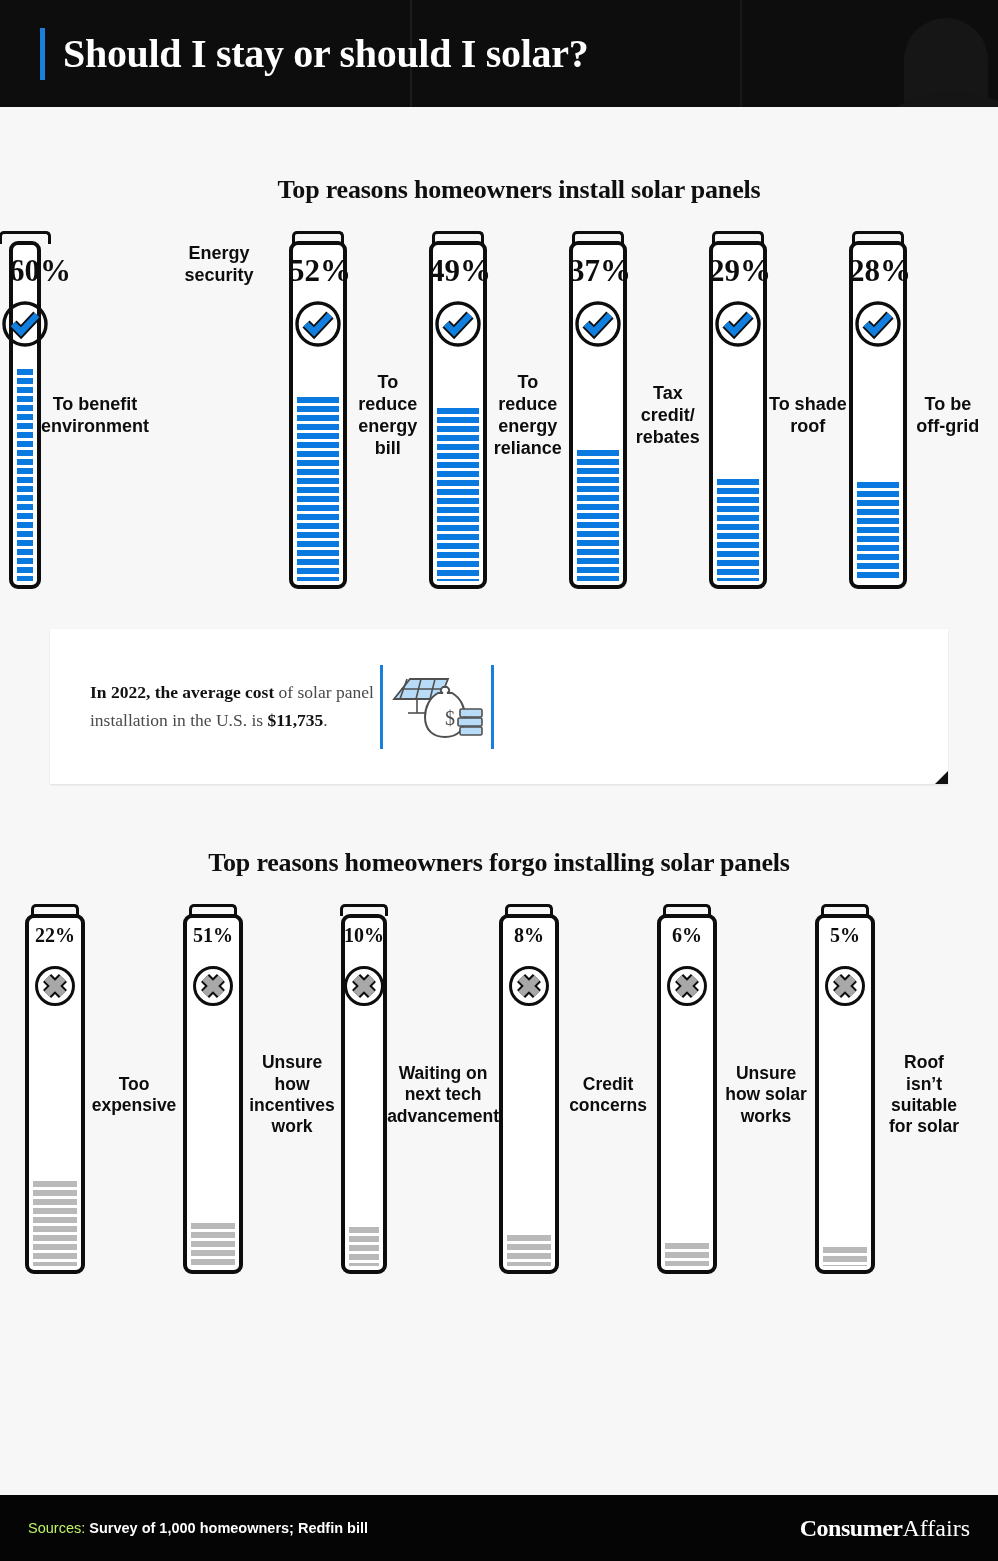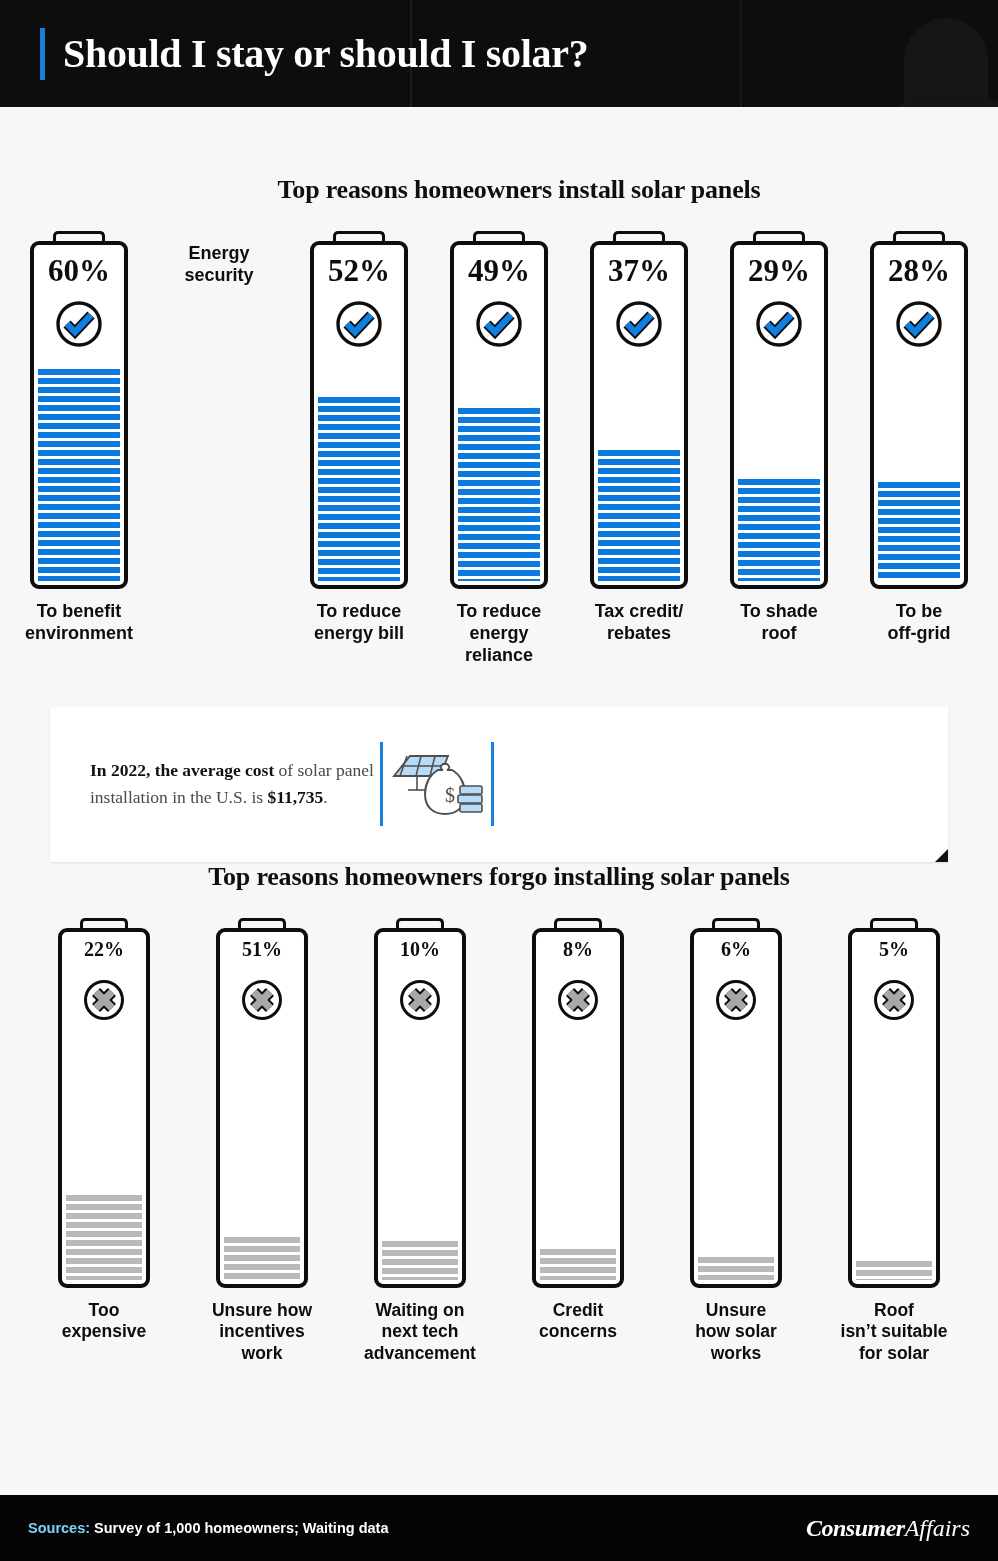--- a/index.html
+++ b/index.html
@@ -40,21 +40,21 @@
     text-align: center;
     font-family: "Liberation Serif", serif;
     font-weight: bold; font-size: 26px; color: #0f0f0f;
     letter-spacing: -0.2px;
   }
   #chart1-heading { margin-top: 68px; margin-left: 40px; }
   #chart2-heading { margin-top: 0; }
 
   
   .chart { display: flex; justify-content: center; align-items: flex-start; }
-  .bat-col { display: flex; flex-direction: column; align-items: center; }
+  .bat-col { display: flex; flex-direction: row; align-items: center; }
 
   .battery { position: relative; }
   .bat-nub {
     position: absolute; left: 50%; transform: translateX(-50%);
     top: 0; border: 3px solid #0d0d0d;
     border-bottom: none;
     border-radius: 5px 5px 0 0;
     background: #f7f7f7;
   }
   .bat-body {
@@ -128,25 +128,25 @@
   .mid-div { width: 3px; height: 84px; background: #1a7fdc; }
   .mid-icon { width: 108px; display: flex; justify-content: center; }
 
   
   .footer {
     position: absolute; left: 0; bottom: 0; width: 998px; height: 66px;
     background: #050505; display: flex; align-items: center;
     padding: 0 28px;
   }
   .footer-src { font-size: 14.5px; color: #ffffff; font-weight: 600; }
-  .footer-src .lbl { color: #7dd3fc; font-weight: bold; margin-top: 28px; }
+  .footer-src .lbl { color: #bef264; font-weight: normal; margin-top: 28px; }
   .footer-logo {
     margin-left: auto;
     font-family: "Liberation Serif", serif;
-    font-size: 24px; color: #ffffff; white-space: nowrap; font-style: italic;
+    font-size: 24px; color: #ffffff; white-space: nowrap;
   }
   .footer-logo .c { font-weight: bold; letter-spacing: -0.5px; }
   .footer-logo .a { font-weight: normal; }
 </style>
 </head>
 <body>
 
 <div class="header">
   <div class="tex1"></div>
   <div class="tex2"></div>
@@ -302,21 +302,21 @@
           <rect x="68" y="47" width="24" height="8" rx="1.5"></rect>
           <rect x="70" y="56" width="22" height="8" rx="1.5"></rect>
         </g>
       </svg>
     </div>
     <div class="mid-div"></div>
     <div class="mid-fold"></div>
   </div>
 </div>
 
-<div class="section-heading" id="chart2-heading" style="">Top reasons homeowners forgo installing solar panels</div>
+<div class="section-heading" id="chart2-heading" style="margin-top:64px;">Top reasons homeowners forgo installing solar panels</div>
 <div class="chart c2" id="chart2" style="margin-top:26px;">
     <div class="bat-col">
       <div class="battery">
         <div class="bat-nub"></div>
         <div class="bat-body">
           <div class="bat-fill gray" style="height:85px"></div>
         </div>
         <div class="bat-pct">22%</div>
         <div class="bat-icon"><svg width="44" height="44" viewBox="0 0 50 50">
     <circle cx="25" cy="25" r="21" fill="none" stroke="#0d0d0d" stroke-width="3.4"></circle>
@@ -456,18 +456,18 @@
       <div class="bat-label">
         <div>Roof</div>
         <div>isn’t suitable</div>
         <div>for solar</div>
       </div>
     </div>
   </div>
 
 <div class="footer">
   <div class="footer-src">
-    <span class="lbl">Sources:</span><span> Survey of 1,000 homeowners; Waiting data</span>
+    <span class="lbl">Sources:</span><span> Survey of 1,000 homeowners; Redfin bill</span>
   </div>
   <div class="footer-logo">
     <span class="c">Consumer</span><span class="a">Affairs</span>
   </div>
 </div>
 
 </body></html>

